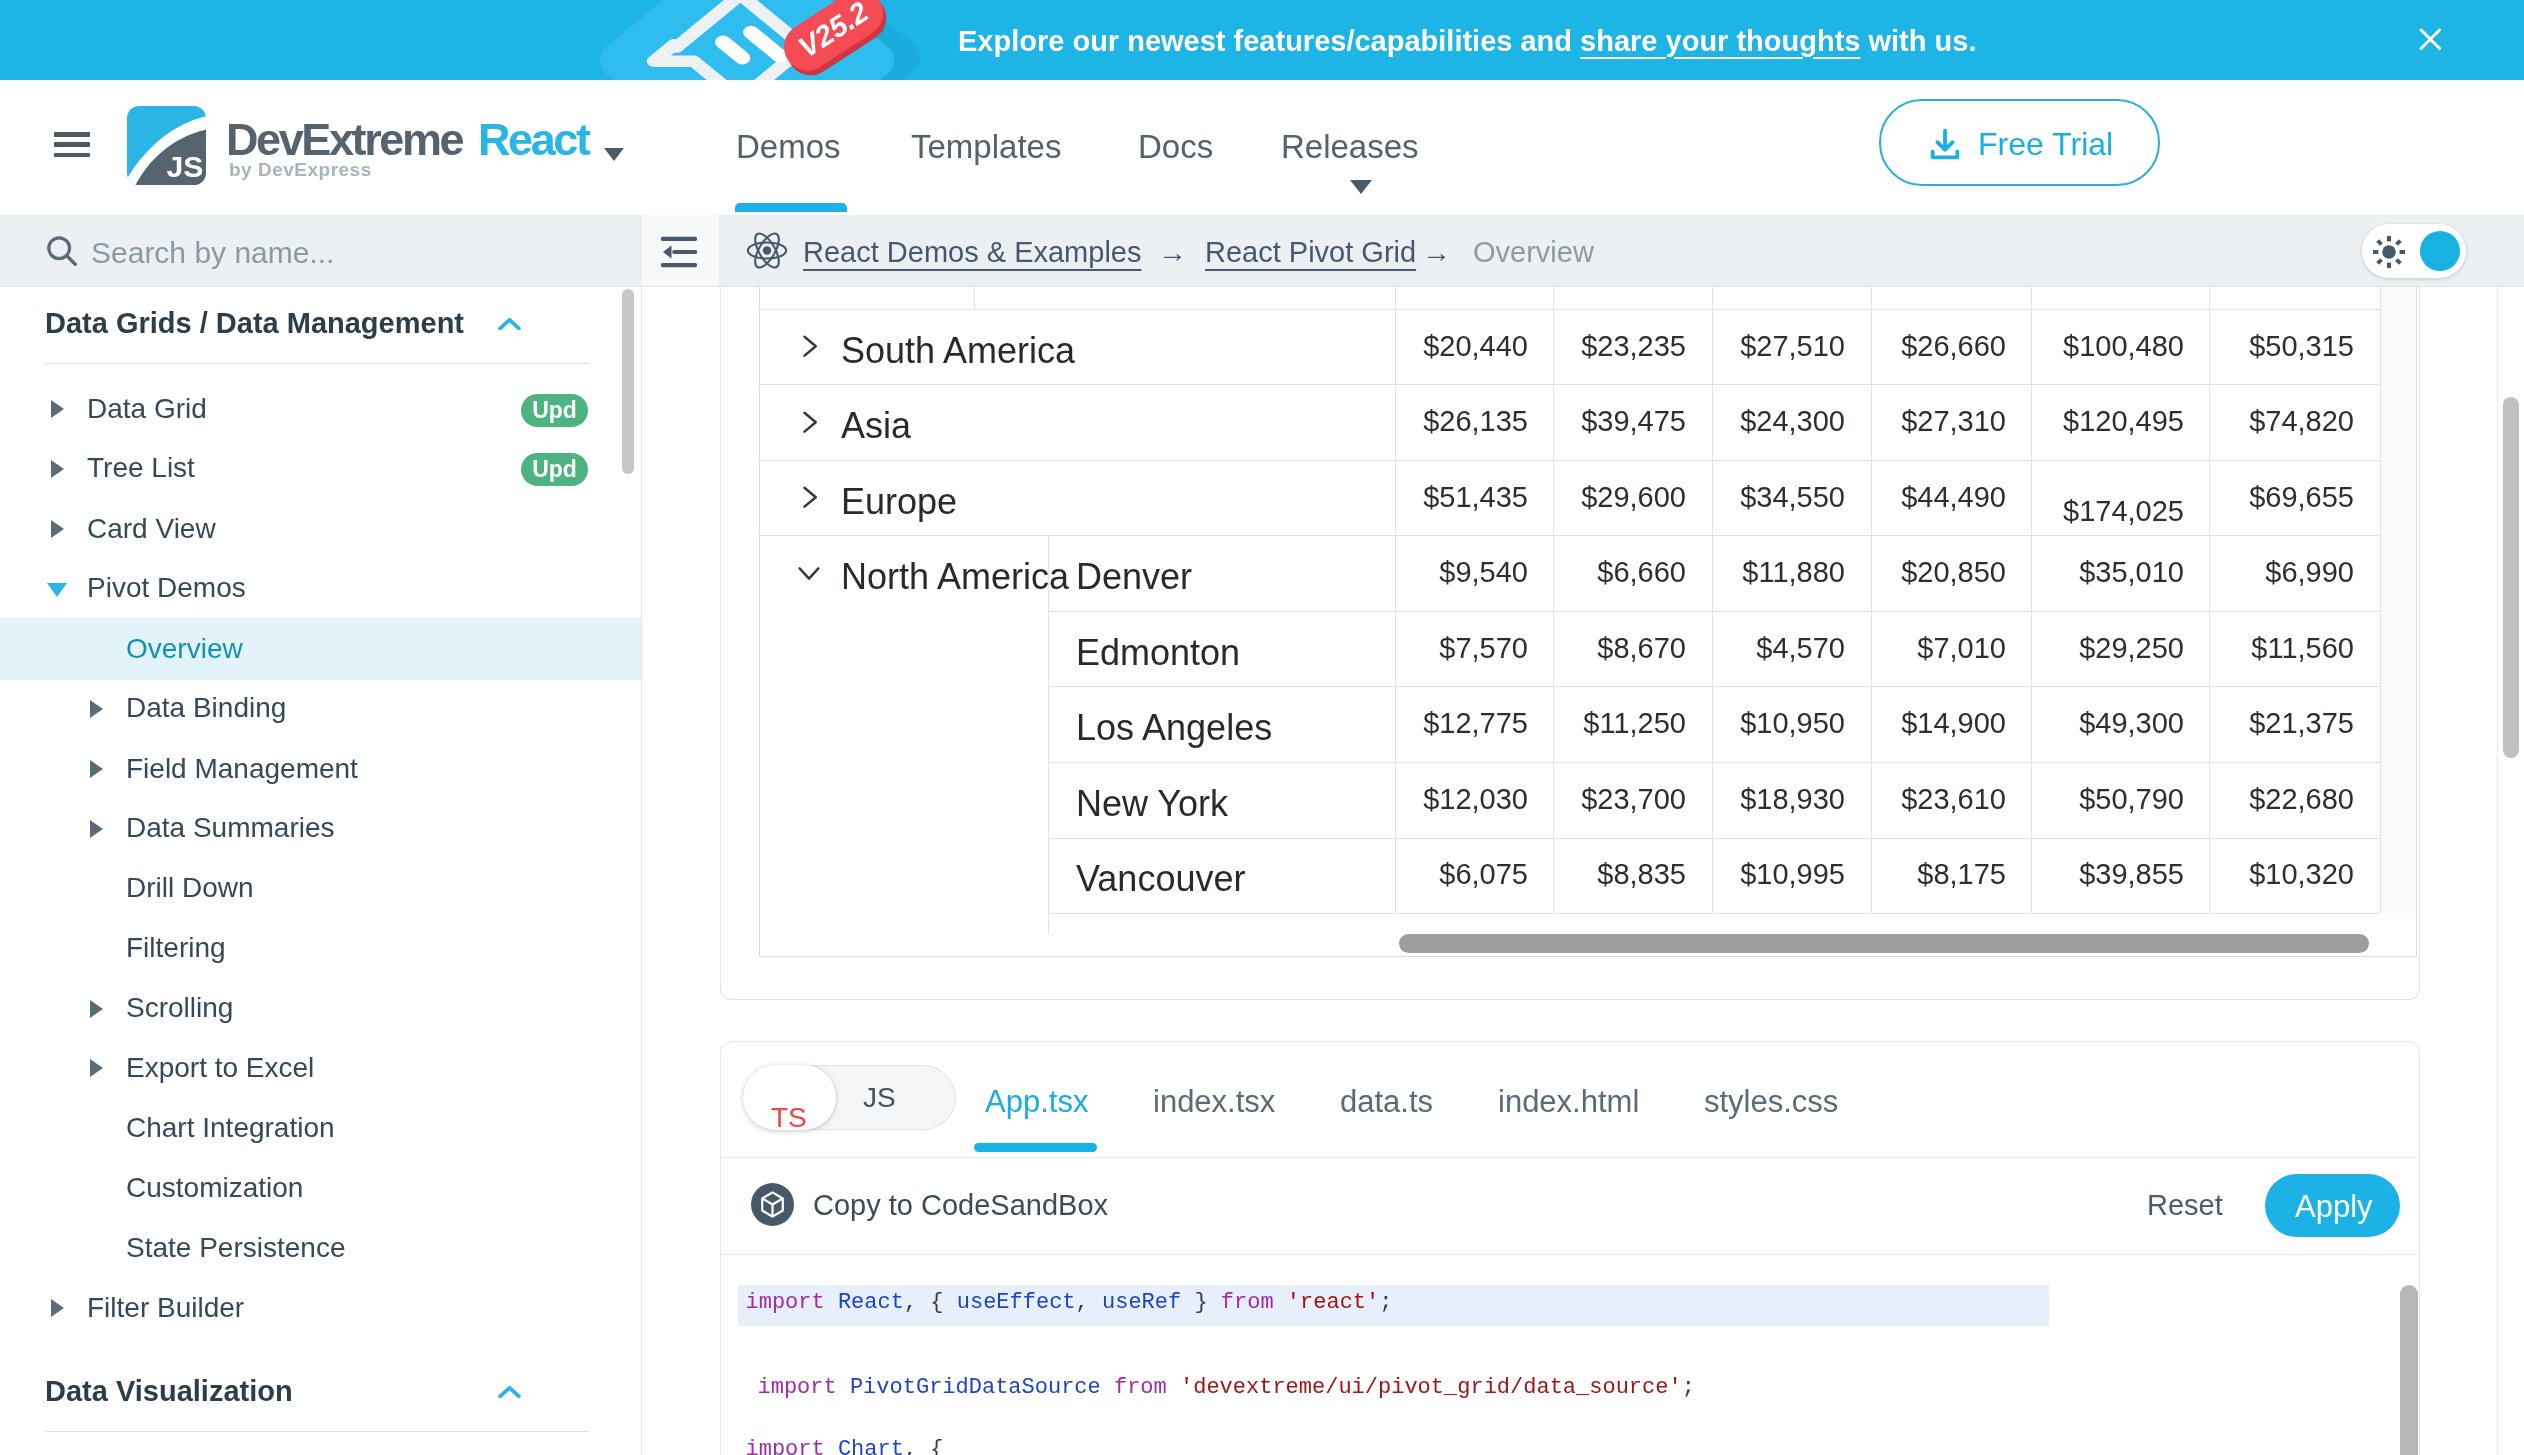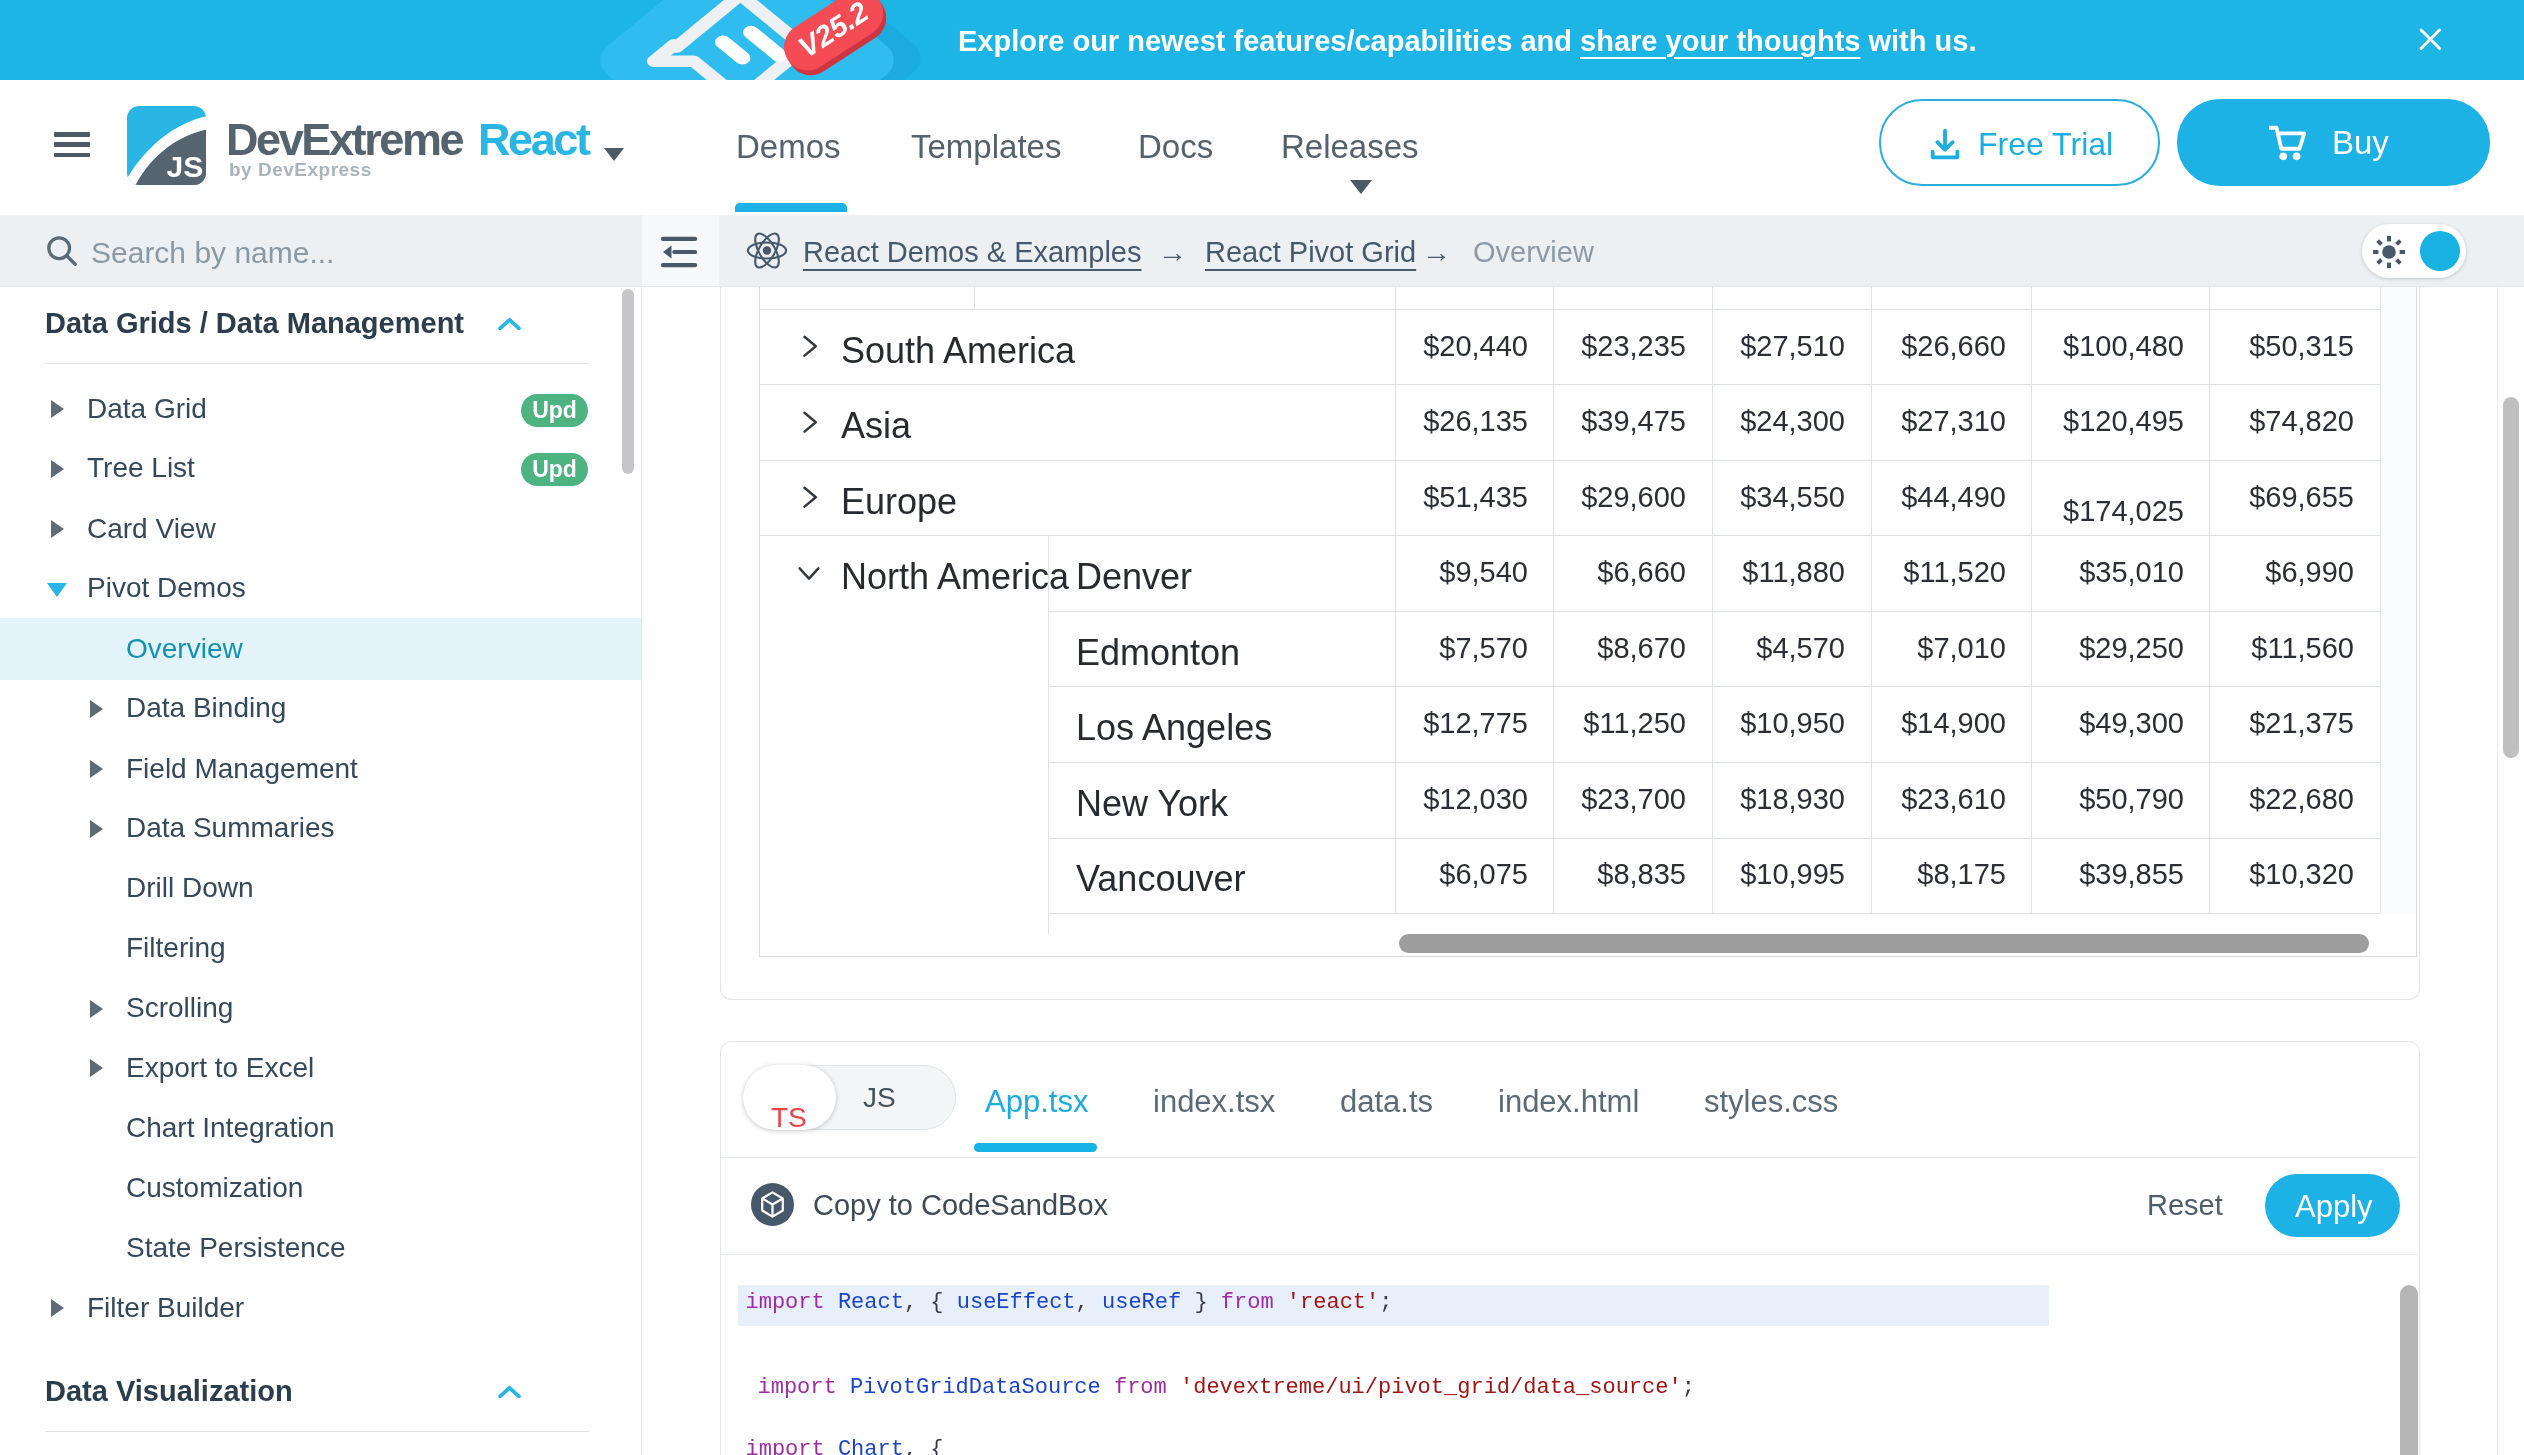--- a/index.html
+++ b/index.html
@@ -147,28 +147,20 @@
     <div class="abs nav" id="nav2">Templates</div>
     <div class="abs nav" id="nav3">Docs</div>
     <div class="abs nav" id="nav4">Releases</div>
     <div class="abs" id="navCaret"></div>
     <div class="abs" id="demosUnderline"></div>
     <div class="abs" id="freeTrial">
       <svg class="abs" style="left:45px;top:24.5px" width="38" height="38" viewBox="0 0 40 40">
           <path d="M20 5 V24 M12 17 L20 25 L28 17 M7 27 V33 H33 V27" stroke="#1baee3" stroke-width="4" fill="none" stroke-linecap="round" stroke-linejoin="round"></path>
         </svg>
       <span>Free Trial</span>
-    </div>
-    <div class="abs" id="buyBtn">
-      <svg class="abs" style="left:90px;top:23px" width="42" height="42" viewBox="0 0 44 44">
-          <path d="M2 6 H10 L15 28 H34 L39 12 H13" stroke="#fff" stroke-width="4" fill="none" stroke-linejoin="round"></path>
-          <circle cx="17" cy="36" r="4" fill="#fff"></circle>
-          <circle cx="31" cy="36" r="4" fill="#fff"></circle>
-        </svg>
-      <span>Buy</span>
     </div>
   </div>
 
   <div class="abs" id="strip">
     <div class="abs" id="stripMid"></div>
     <svg class="abs" style="left:45px;top:19px" width="34" height="34" viewBox="0 0 36 36">
         <circle cx="15" cy="15" r="11" stroke="#5a6a76" stroke-width="3.5" fill="none"></circle>
         <path d="M23 23 L32 32" stroke="#5a6a76" stroke-width="3.5" stroke-linecap="round"></path>
       </svg>
     <div class="abs" id="searchTxt">Search by name...</div>
@@ -308,21 +300,21 @@
 <div class="abs money" style="left:2031px; top:495px; width:153px;">$174,025</div>
 <div class="abs money" style="left:2209px; top:481px; width:145px;">$69,655</div>
 <svg class="abs" style="left:794px; top:558px;" width="30" height="30" viewBox="0 0 32 32">
       <path d="M6 11 L16 22 L26 11" stroke="#33393f" stroke-width="2.6" fill="none" stroke-linecap="round" stroke-linejoin="round"></path>
     </svg>
 <div class="abs rowlab" style="left:841px; top:556px;">North America</div>
 <div class="abs rowlab" style="left:1076px; top:556px;">Denver</div>
 <div class="abs money" style="left:1395px; top:556px; width:133px;">$9,540</div>
 <div class="abs money" style="left:1553px; top:556px; width:133px;">$6,660</div>
 <div class="abs money" style="left:1712px; top:556px; width:133px;">$11,880</div>
-<div class="abs money" style="left:1871px; top:556px; width:135px;">$11,520</div>
+<div class="abs money" style="left:1871px; top:556px; width:135px;">$20,850</div>
 <div class="abs money" style="left:2031px; top:556px; width:153px;">$35,010</div>
 <div class="abs money" style="left:2209px; top:556px; width:145px;">$6,990</div>
 <div class="abs rowlab" style="left:1076px; top:632px;">Edmonton</div>
 <div class="abs money" style="left:1395px; top:632px; width:133px;">$7,570</div>
 <div class="abs money" style="left:1553px; top:632px; width:133px;">$8,670</div>
 <div class="abs money" style="left:1712px; top:632px; width:133px;">$4,570</div>
 <div class="abs money" style="left:1871px; top:632px; width:135px;">$7,010</div>
 <div class="abs money" style="left:2031px; top:632px; width:153px;">$29,250</div>
 <div class="abs money" style="left:2209px; top:632px; width:145px;">$11,560</div>
 <div class="abs rowlab" style="left:1076px; top:707px;">Los Angeles</div>

